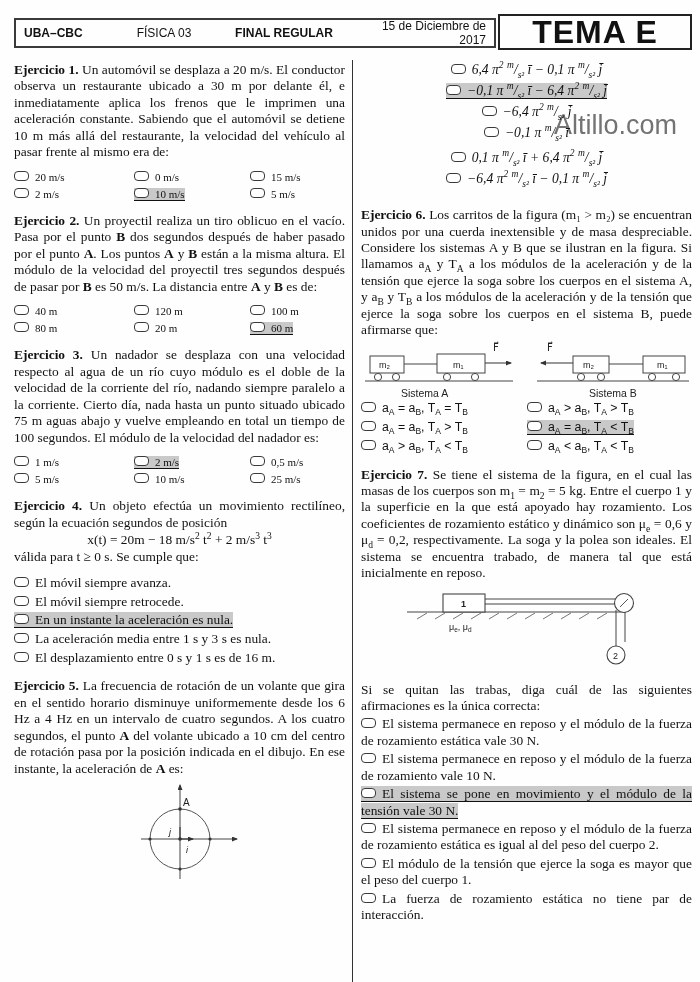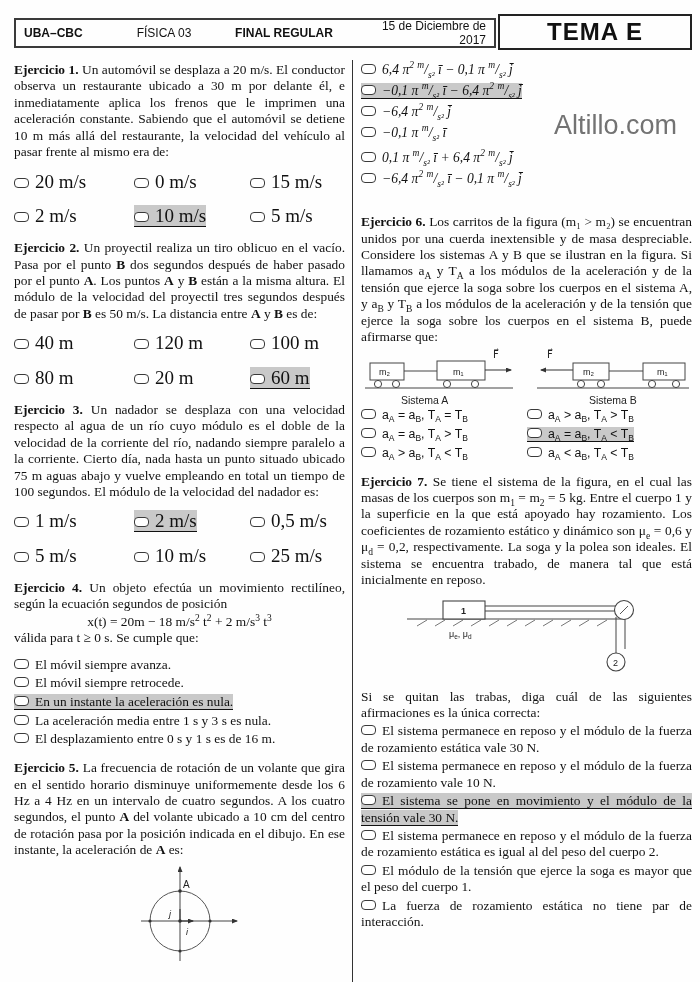--- a/index.html
+++ b/index.html
@@ -15,21 +15,21 @@
     border:2px solid #3a3a3a;display:flex;align-items:center;
     font-family:"Liberation Sans","DejaVu Sans",sans-serif;font-size:12px;box-sizing:border-box;
   }
   .hdr .c1{width:88px;padding-left:8px;font-weight:bold;}
   .hdr .c2{width:104px;text-align:center;}
   .hdr .c3{width:136px;text-align:center;font-weight:bold;}
   .hdr .c4{flex:1;text-align:right;padding-right:8px;}
   .tema{
     position:absolute;left:498px;top:14px;width:194px;height:36px;
     border:2.5px solid #222;display:flex;align-items:center;justify-content:center;
-    font-family:"Liberation Sans","DejaVu Sans",sans-serif;font-size:24px;font-weight:bold;
+    font-family:"Liberation Sans","DejaVu Sans",sans-serif;font-size:32px;font-weight:bold;
     letter-spacing:1px;box-sizing:border-box;
   }
 
   .divider{position:absolute;left:352px;top:60px;height:922px;width:1.4px;background:#333;}
   .watermark{
     position:absolute;left:554px;top:110px;
     font-family:"Liberation Sans","DejaVu Sans",sans-serif;
     font-size:27px;color:#737373;
   }
 
@@ -43,27 +43,27 @@
   sup,sub{font-size:9.5px;line-height:0;}
 
   
   .cb{
     display:inline-block;width:13px;height:8px;border:1.3px solid #3a3a3a;border-radius:4px;
     margin-right:6px;background:#fff;box-sizing:content-box;
   }
   .hl{background:#c9c9c9;border-bottom:1.4px solid #111;}
 
   .optgrid3{
-    display:grid;grid-template-columns:120px 116px auto;row-gap:12px;
-    margin-top:10px;font-size:19px;line-height:1.2;
+    display:grid;grid-template-columns:120px 116px auto;row-gap:4px;
+    margin-top:10px;font-size:11px;line-height:1.2;
   }
   .optlist{margin-top:9px;font-size:13.4px;line-height:1.32;}
   .optlist .row{margin:1px 0;}
 
-  .mathopts{font-size:13.6px;line-height:1.18;margin-bottom:27px;}
+  .mathopts{font-size:13.6px;line-height:1.18;margin-bottom:20px;text-align:center;}
   .mathopts .row{margin:0 0 5px 0;}
   .mathopts .gap{margin-top:9px;}
   .mathopts .mm{font-style:italic;}
   .vf sup{font-size:9.5px;}
   .vf sub{font-size:9.5px;}
 
   .abgrid{
     display:grid;grid-template-columns:166px auto;row-gap:4px;margin-top:0;
     font-family:"Liberation Sans","DejaVu Sans",sans-serif;font-size:12.3px;line-height:1.25;
   }

